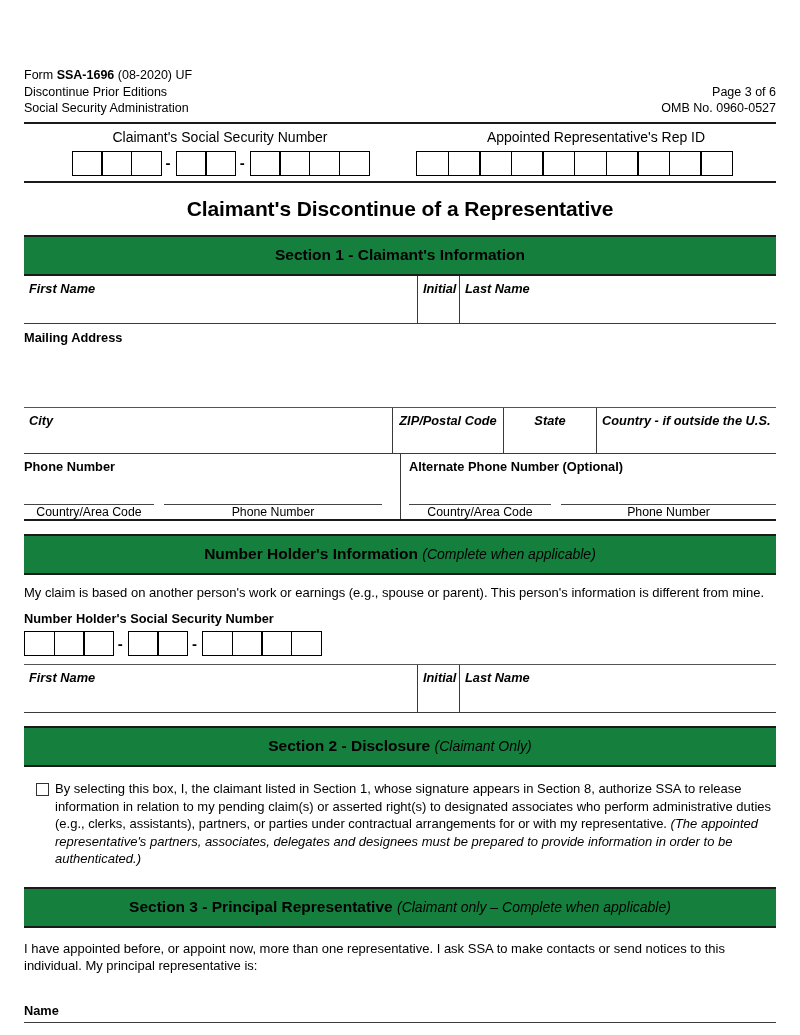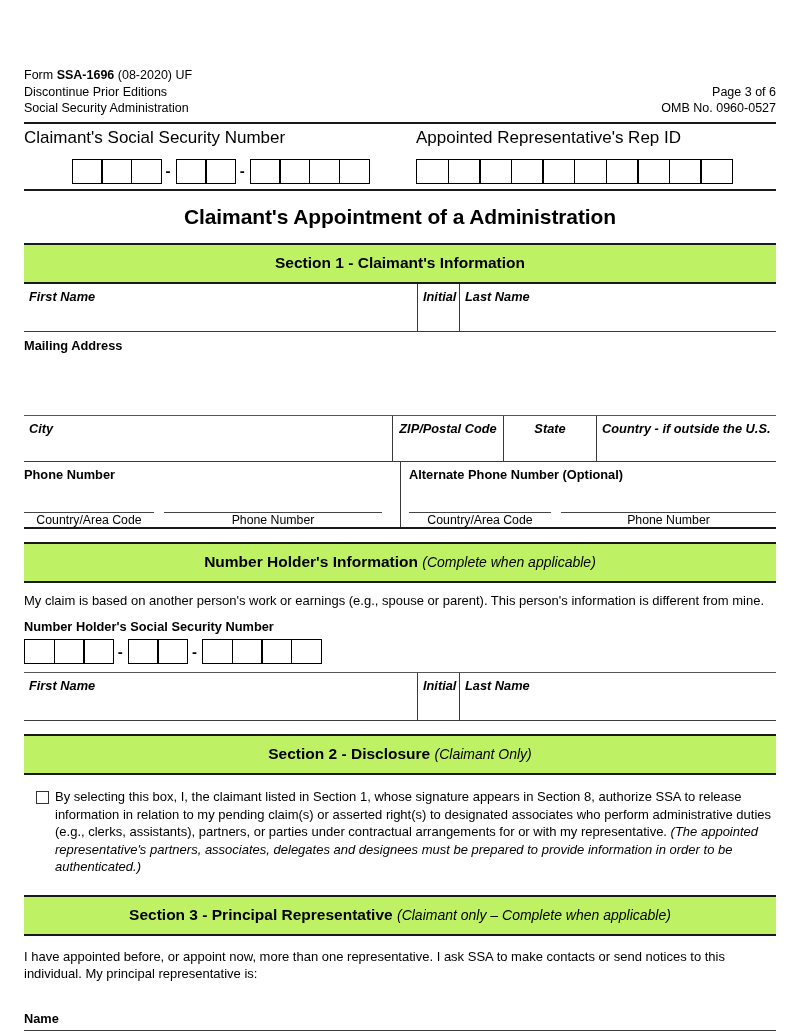--- a/index.html
+++ b/index.html
@@ -47,24 +47,24 @@
 
   
   .idrow {
     display: flex;
     margin-top: 6px;
   }
   .idgroup { display: flex; flex-direction: column; }
   .idgroup.claimant { width: 392px; }
   .idgroup.repid { width: 360px; margin-left: 0px; }
   .id-caption {
-    font-size: 17px;
-    text-align: left;
-    line-height: 15px;
-    margin-bottom: 14px;
+    font-size: 14px;
+    text-align: center;
+    line-height: 15px;
+    margin-bottom: 6px;
   }
   .boxline {
     display: flex;
     align-items: center;
   }
   .boxline.center { justify-content: center; }
   .cell {
     width: 31px;
     height: 25px;
     border: 1.4px solid #000;
@@ -85,21 +85,21 @@
   .title {
     text-align: center;
     font-size: 21px;
     font-weight: bold;
     margin-top: 14px;
     letter-spacing: -0.1px;
   }
 
   
   .secbar {
-    background: #bef264;
+    background: #15803d;
     border-top: 2.2px solid #1a1a1a;
     border-bottom: 2.2px solid #1a1a1a;
     text-align: center;
     font-size: 15.5px;
     font-weight: bold;
     padding: 9px 0 10px;
     line-height: 18px;
   }
   .secbar .note {
     font-weight: normal;
@@ -285,21 +285,21 @@
         <div class="cell rep"></div>
         <div class="cell rep"></div>
         <div class="cell rep"></div>
         <div class="cell rep"></div>
         <div class="cell rep"></div>
       </div>
     </div>
   </div>
   <div class="rule-thick"></div>
 
-  <div class="title">Claimant's Appointment of a Administration</div>
+  <div class="title">Claimant's Discontinue of a Representative</div>
 
   <div class="secbar gap-sec">
     <span>Section 1 - Claimant's Information</span>
   </div>
 
   <div class="frow namerow">
     <div class="fcell c-first">
       <span>First Name</span>
     </div>
     <div class="fcell c-init vline">

